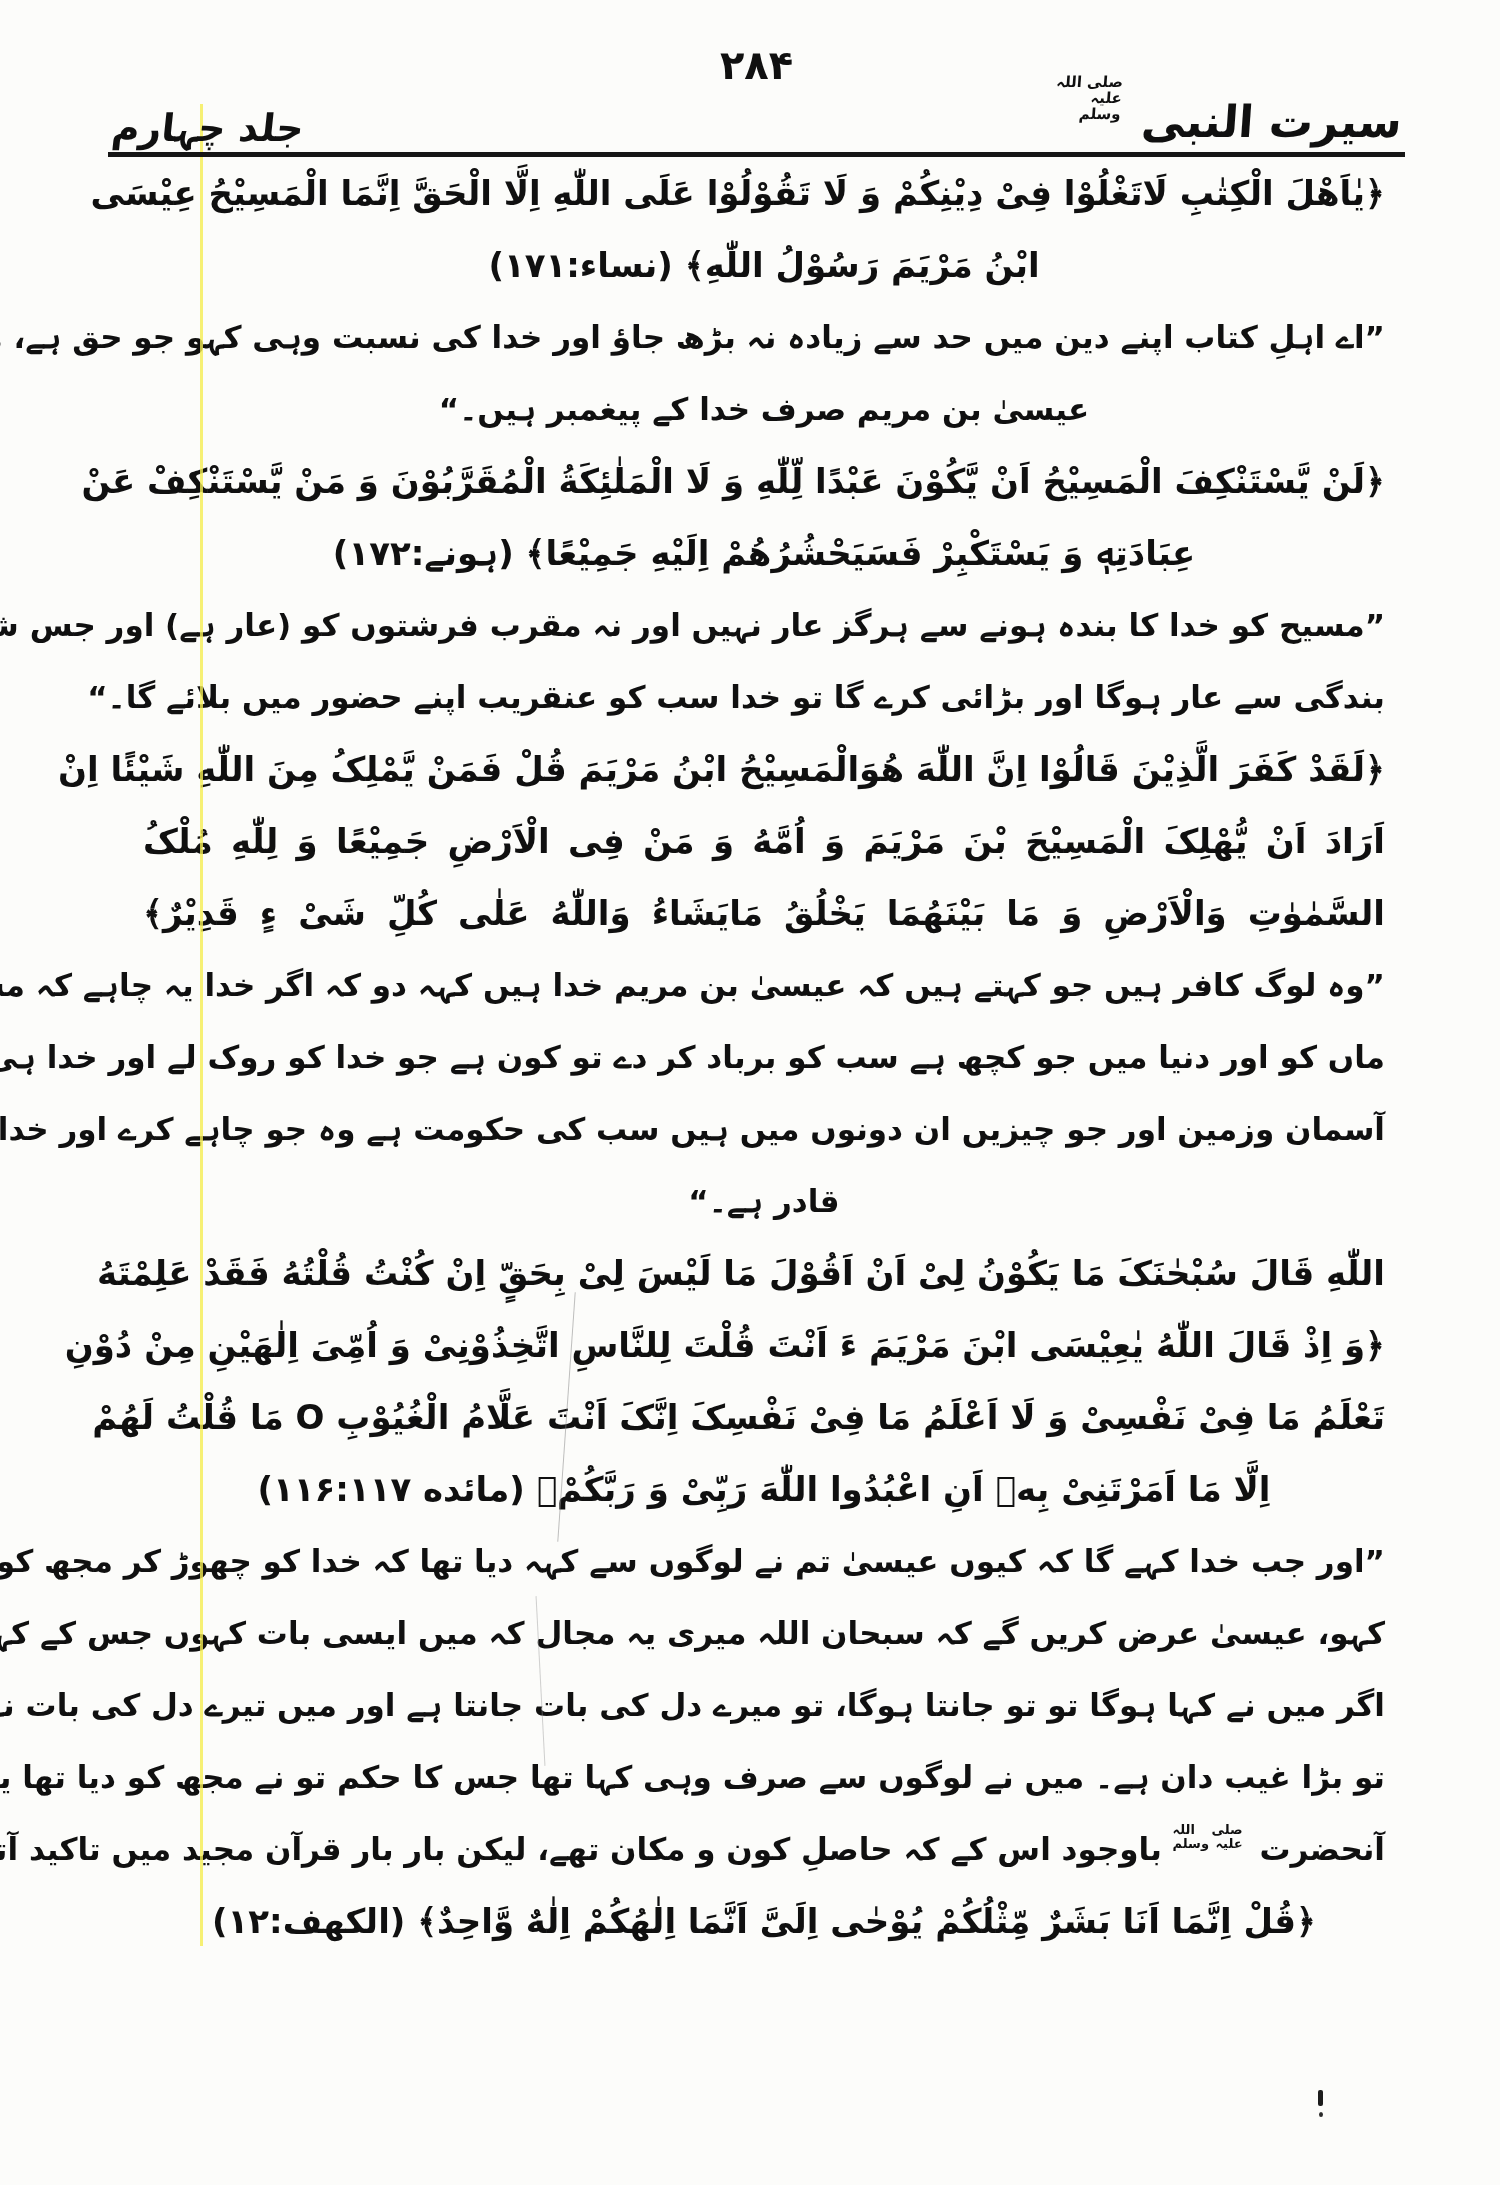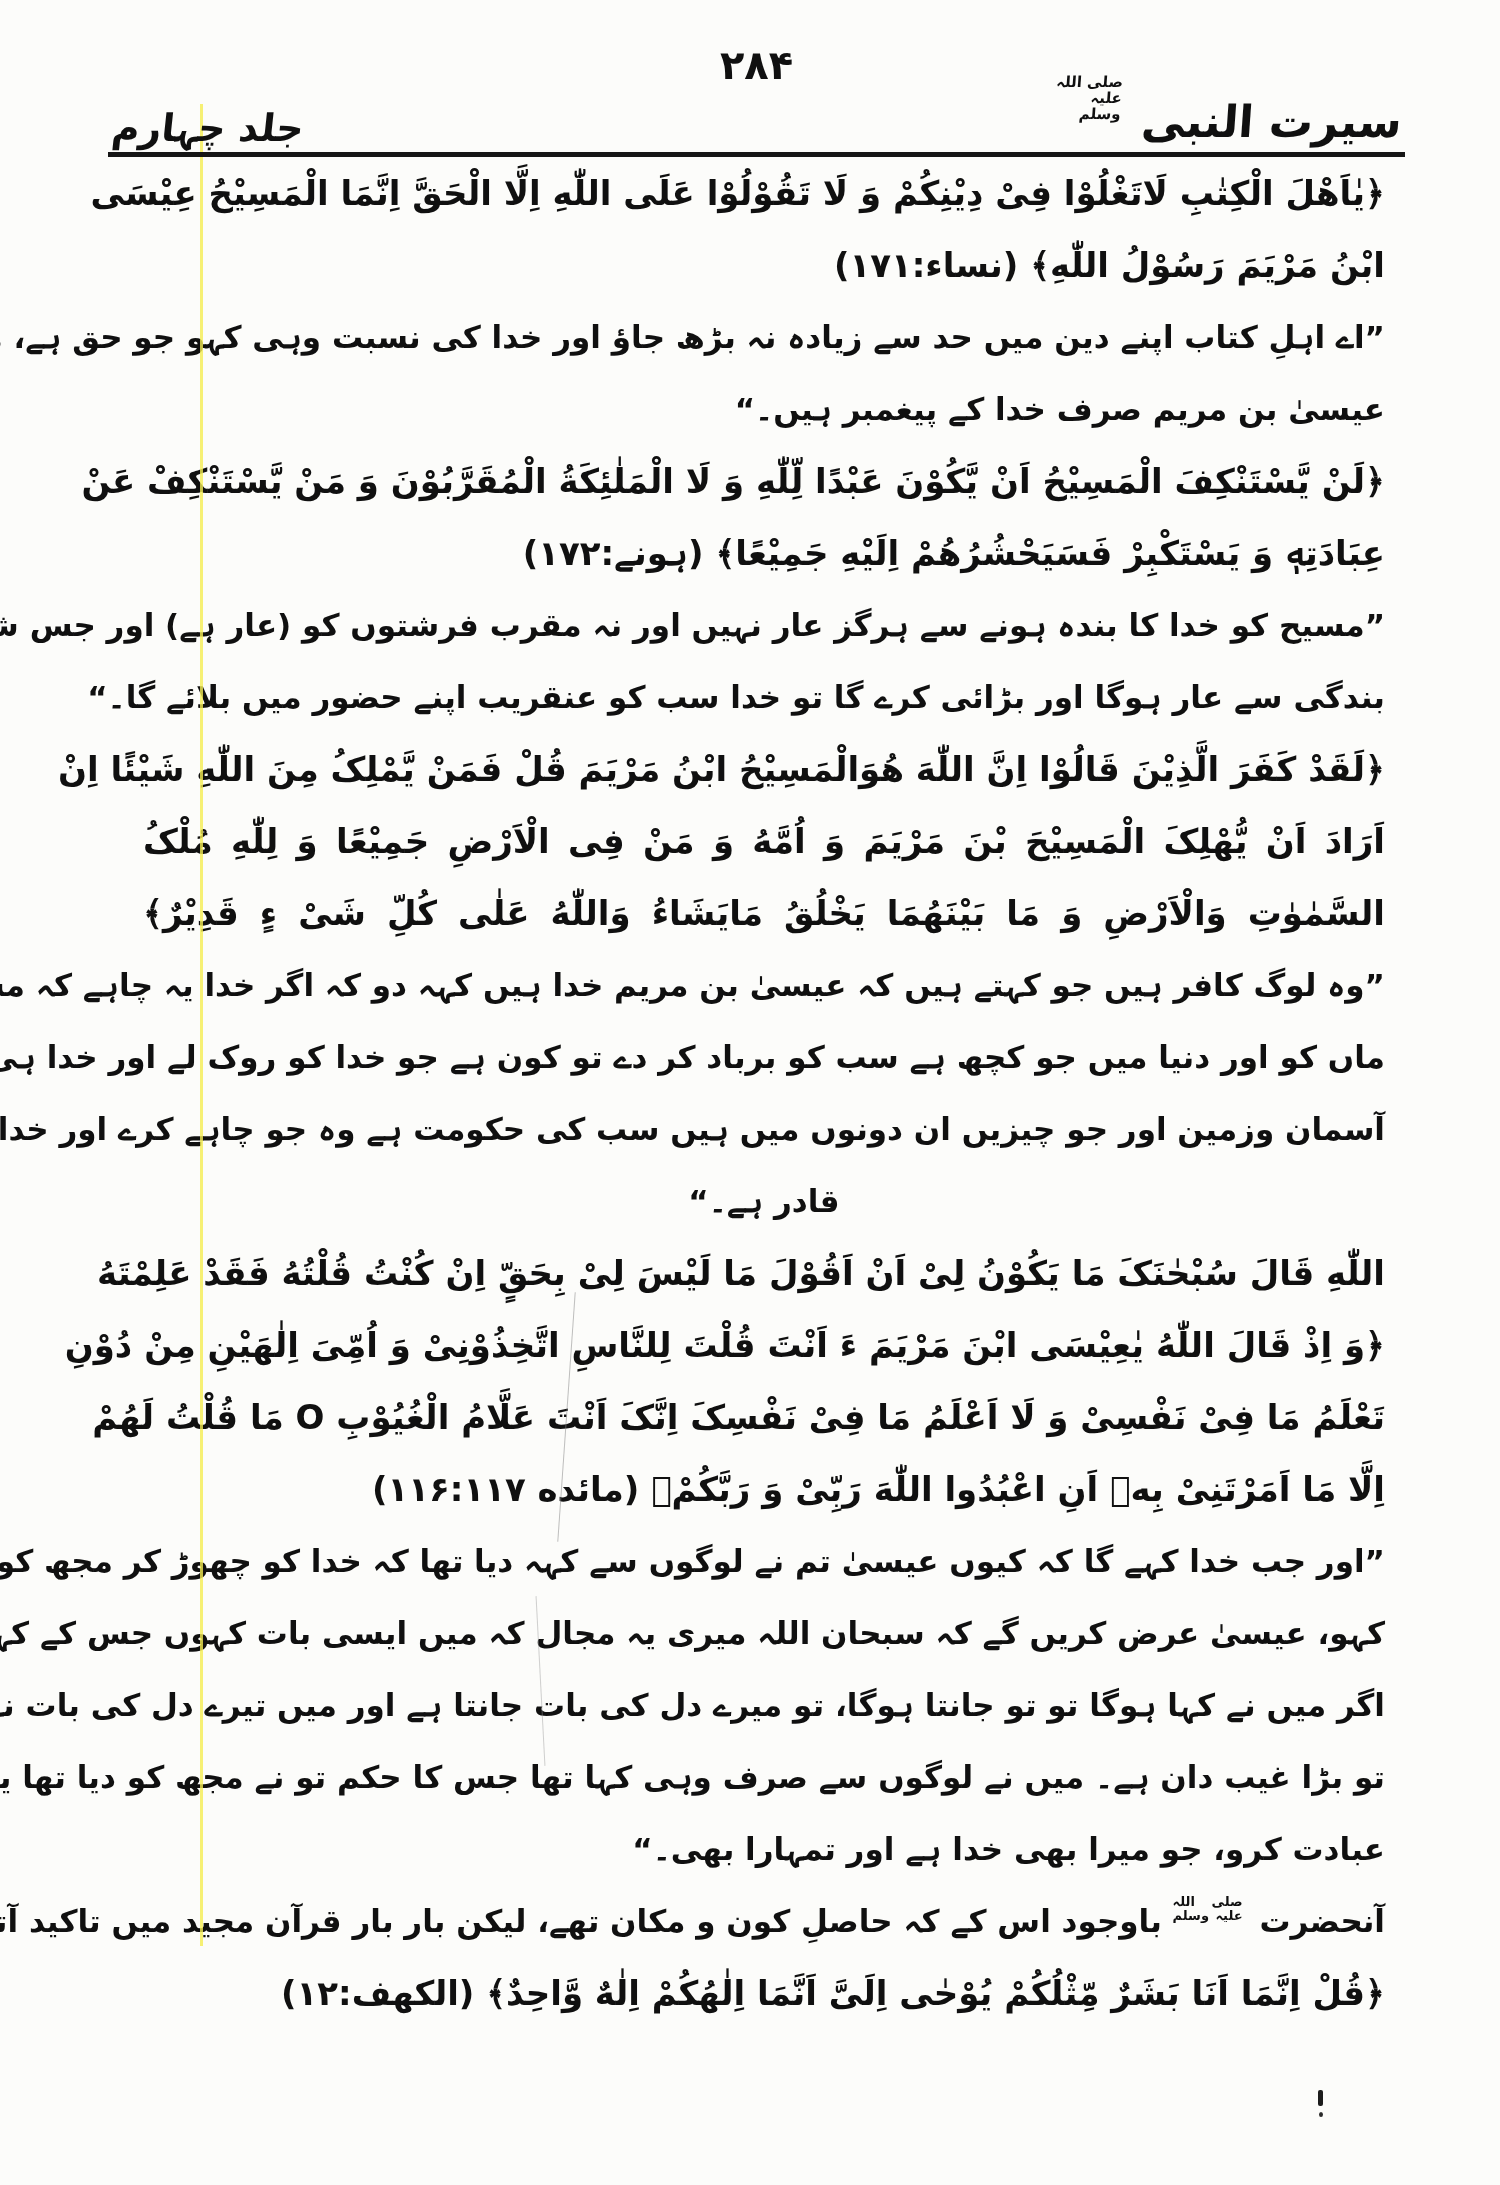--- a/index.html
+++ b/index.html
@@ -52,21 +52,21 @@
     padding:0 115px 0 143px;
   }
   .line{
     height:72px;line-height:72px;
     white-space:nowrap;
     overflow:visible;
   }
   .ar{font-size:34px;font-weight:700;}
   .ur{font-size:31px;font-weight:700;}
   .j{text-align:justify;text-align-last:justify;}
-  .c{}
+  .c{text-align:center;}
   .r{text-align:center;}
   .cl{text-align:left;padding-left:780px;}
   .closing .honorific-sm{vertical-align:12px;max-width:70px;font-size:13px;}
   
   .hl-line{
     position:absolute;left:200px;top:104px;
     width:3px;height:1842px;
     background:#f4ec52;opacity:.8;
   }
   .fold-a{
@@ -135,21 +135,20 @@
 
     <div class="line ar j">اللّٰهِ قَالَ سُبْحٰنَکَ مَا یَکُوْنُ لِیْ اَنْ اَقُوْلَ مَا لَیْسَ لِیْ بِحَقٍّ اِنْ کُنْتُ قُلْتُهُ فَقَدْ عَلِمْتَهُ</div>
     <div class="line ar j">﴿وَ اِذْ قَالَ اللّٰهُ یٰعِیْسَی ابْنَ مَرْیَمَ ءَ اَنْتَ قُلْتَ لِلنَّاسِ اتَّخِذُوْنِیْ وَ اُمِّیَ اِلٰهَیْنِ مِنْ دُوْنِ</div>
     <div class="line ar j">تَعْلَمُ مَا فِیْ نَفْسِیْ وَ لَا اَعْلَمُ مَا فِیْ نَفْسِکَ اِنَّکَ اَنْتَ عَلَّامُ الْغُیُوْبِ O مَا قُلْتُ لَهُمْ</div>
     <div class="line ar c">اِلَّا مَا اَمَرْتَنِیْ بِهٖ اَنِ اعْبُدُوا اللّٰهَ رَبِّیْ وَ رَبَّکُمْ﴾ (مائده ۱۱۶:۱۱۷)</div>
 
     <div class="line ur j">”اور جب خدا کہے گا کہ کیوں عیسیٰ تم نے لوگوں سے کہہ دیا تھا کہ خدا کو چھوڑ کر مجھ کو اور میری ماں کو خدا</div>
     <div class="line ur j">کہو، عیسیٰ عرض کریں گے کہ سبحان اللہ میری یہ مجال کہ میں ایسی بات کہوں جس کے کہنے کا مجھے حق نہیں،</div>
     <div class="line ur j">اگر میں نے کہا ہوگا تو تو جانتا ہوگا، تو میرے دل کی بات جانتا ہے اور میں تیرے دل کی بات نہیں جانتا،</div>
     <div class="line ur j">تو بڑا غیب دان ہے۔ میں نے لوگوں سے صرف وہی کہا تھا جس کا حکم تو نے مجھ کو دیا تھا یعنی یہ کہ خدا کی</div>
-    <div class="line ur c">عبادت کرو، جو میرا بھی خدا ہے اور تمہارا بھی۔“</div>
 
     <div class="line ur j closing">
       <span>آنحضرت</span>
       <span class="honorific-sm">صلی اللہ علیہ وسلم</span>
       <span>باوجود اس کے کہ حاصلِ کون و مکان تھے، لیکن بار بار قرآن مجید میں تاکید آتی ہے:</span>
     </div>
 
     <div class="line ar c">﴿قُلْ اِنَّمَا اَنَا بَشَرٌ مِّثْلُکُمْ یُوْحٰی اِلَیَّ اَنَّمَا اِلٰهُکُمْ اِلٰهٌ وَّاحِدٌ﴾ (الکهف:۱۲)</div>
 
   </div>

